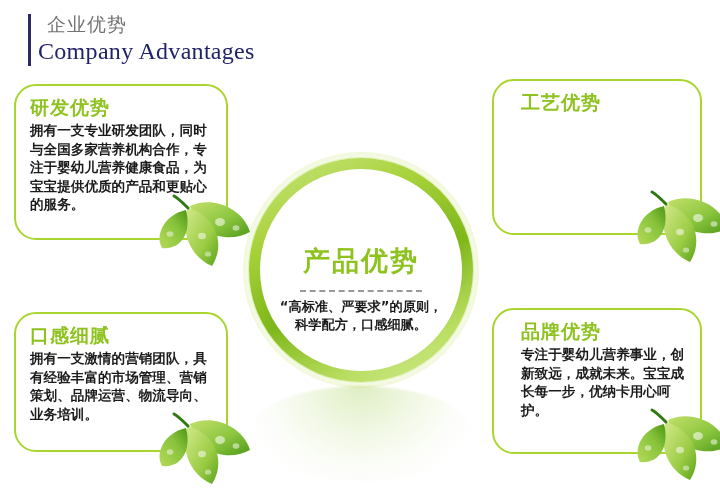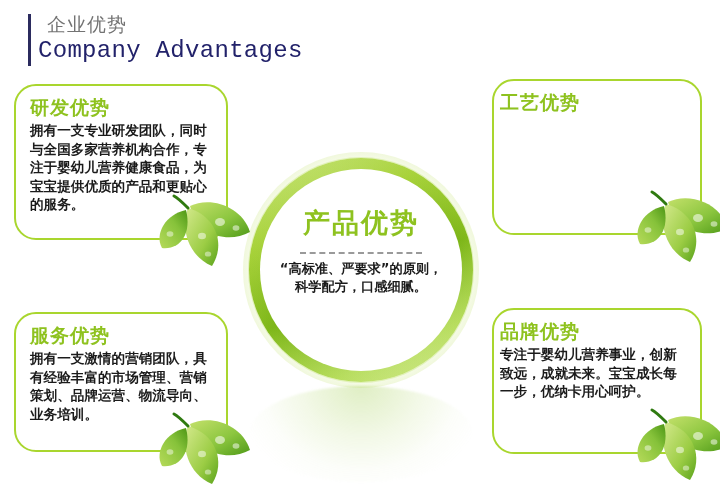--- a/index.html
+++ b/index.html
@@ -18,21 +18,21 @@
     position:absolute;left:0;top:2px;width:3px;height:52px;
     background:#2b2b5e;
   }
   .header .cn{
     position:absolute;left:19px;top:0px;
     font-size:19px;line-height:24px;color:#737373;
     letter-spacing:1px;white-space:nowrap;
   }
   .header .en{
     position:absolute;left:10px;top:24px;
-    font-family:Liberation Mono, monospace;
+    font-family:Liberation Serif, serif;
     font-size:24px;line-height:30px;color:#22226a;
     letter-spacing:0.3px;white-space:nowrap;
   }
 
   
   .card{
     position:absolute;
     border:2px solid #a9d62e;
     border-radius:22px;
     background:#ffffff;
@@ -48,21 +48,21 @@
   .card-body{
     font-size:13.6px;line-height:18.6px;
     color:#1b1b1b;font-weight:bold;
     letter-spacing:0px;
     margin-top:1px;
   }
   .card-tl{left:14px;top:84px;width:214px;height:156px;}
   .card-tr{left:492px;top:79px;width:210px;height:156px;}
   .card-bl{left:14px;top:312px;width:214px;height:140px;}
   .card-br{left:492px;top:308px;width:210px;height:146px;}
-  .card-tr .card-inner,.card-br .card-inner{left:6px;}
+  .card-tr .card-inner,.card-br .card-inner{left:27px;}
 
   
   .leaf-wrap{position:absolute;width:110px;height:92px;pointer-events:none;}
   .leaf-tl{left:150px;top:186px;}
   .leaf-tr{left:628px;top:182px;}
   .leaf-bl{left:150px;top:404px;}
   .leaf-br{left:628px;top:400px;}
 
   
   .circle-outer{
@@ -76,21 +76,21 @@
     border-radius:50%;
     background:radial-gradient(circle,rgba(168,214,46,0) 60%,rgba(168,214,46,0.22) 74%,rgba(168,214,46,0) 88%);
   }
   .circle-inner{
     position:absolute;left:11px;top:11px;width:202px;height:202px;
     border-radius:50%;
     background:#ffffff;
   }
   .circle-content{
     position:absolute;left:0;top:0;width:202px;height:202px;
-    display:flex;flex-direction:column;align-items:center;justify-content:flex-start;
+    display:flex;flex-direction:column;align-items:center;justify-content:center;
     padding-top:38px;box-sizing:border-box;
   }
   .circle-title{
     font-size:27px;line-height:32px;color:#8ec21f;font-weight:bold;
     letter-spacing:2px;white-space:nowrap;
   }
   .circle-divider{
     width:122px;height:0;margin-top:13px;margin-bottom:6px;
     border-top:2px dashed #9a9a9a;
   }
@@ -124,21 +124,21 @@
   </div>
 
   <div class="card card-tr">
     <div class="card-inner">
       <div class="card-title">工艺优势</div>
     </div>
   </div>
 
   <div class="card card-bl">
     <div class="card-inner">
-      <div class="card-title">服务优势</div>
+      <div class="card-title">口感细腻</div>
       <div class="card-body">拥有一支激情的营销团队，具有经验丰富的市场管理、营销策划、品牌运营、物流导向、业务培训。</div>
     </div>
   </div>
 
   <div class="card card-br">
     <div class="card-inner">
       <div class="card-title">品牌优势</div>
       <div class="card-body">专注于婴幼儿营养事业，创新致远，成就未来。宝宝成长每一步，优纳卡用心呵护。</div>
     </div>
   </div>

